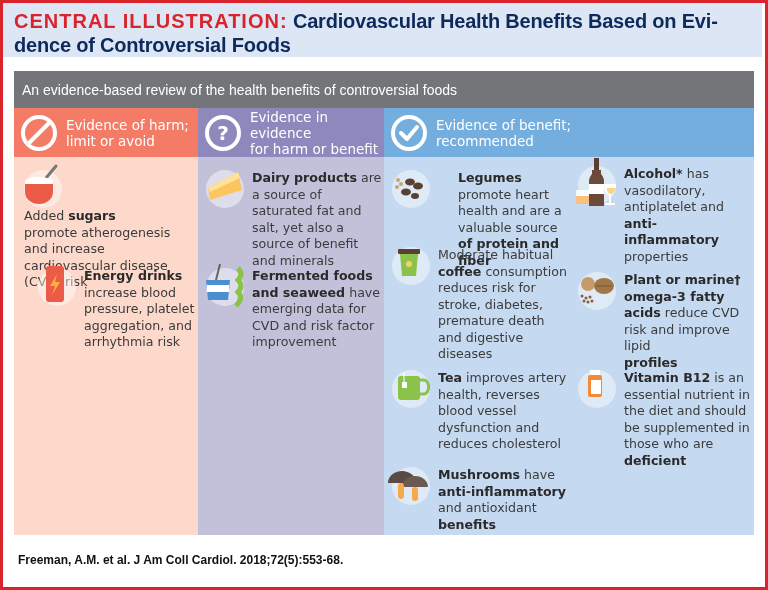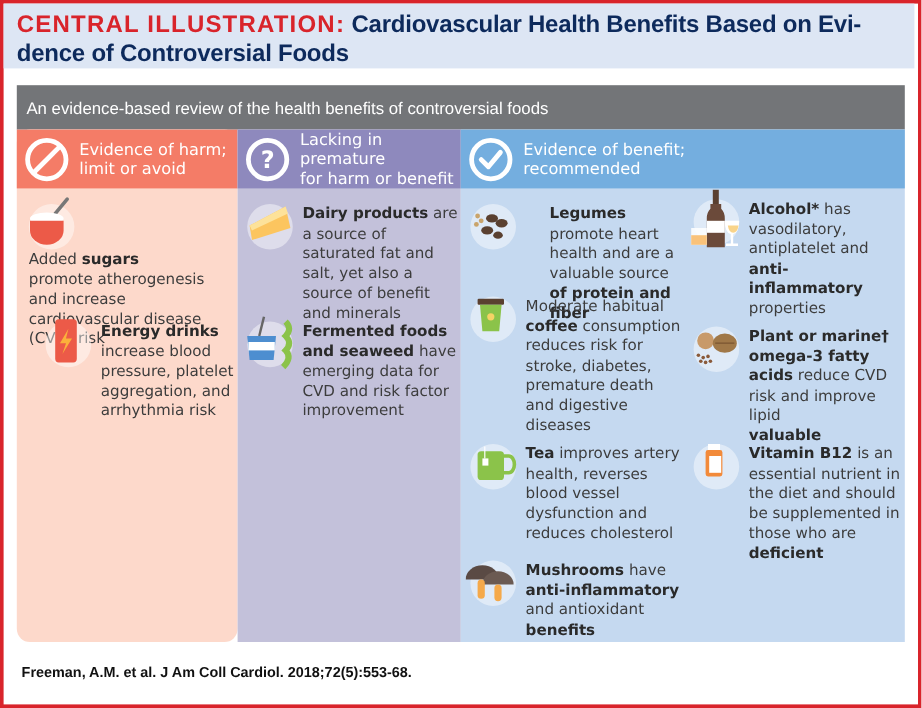--- a/index.html
+++ b/index.html
@@ -20,21 +20,21 @@
     .panel {
       position: absolute; left: 14px; top: 71px; width: 740px; height: 464px;
     }
     .subtitle {
       position: absolute; left: 0; top: 0; width: 740px; height: 37px;
       background: #737578; color: #fff;
       font-family: "Liberation Sans", sans-serif; font-size: 14px;
       padding: 11px 9px 0 8px;
     }
     .col { position: absolute; top: 37px; height: 427px; }
-    .col-harm { left: 0; width: 184px; background: #fdd9cb; border-radius: 11px; }
+    .col-harm { left: 0; width: 184px; background: #fdd9cb; }
     .col-lack { left: 184px; width: 186px; background: #c3c1da; }
     .col-benefit { left: 370px; width: 370px; background: #c5d9f0; }
     .col-head {
       height: 49px; display: flex; align-items: center; color: #fff;
       font-size: 13.5px; line-height: 16px; padding-left: 6px;
     }
     .col-harm .col-head { background: #f47c67; }
     .col-lack .col-head { background: #8e89bd; }
     .col-benefit .col-head { background: #74aedf; }
     .col-head svg { flex: 0 0 auto; margin-right: 8px; }
@@ -101,21 +101,21 @@
     </div>
   </div>
 
   <div class="col col-lack">
     <div class="col-head">
       <svg width="38" height="38" viewBox="0 0 38 38">
         <circle cx="19" cy="19" r="16" fill="none" stroke="#fff" stroke-width="4"></circle>
         <text x="19" y="26" text-anchor="middle" font-family="DejaVu Sans, sans-serif" font-weight="bold" font-size="20" fill="#fff">?</text>
       </svg>
       <div>
-        <div>Lacking in premature</div>
+        <div>Evidence in evidence</div>
         <div>for harm or benefit</div>
       </div>
     </div>
     <div class="item" style="left:8px; top:62px; width:176px;">
       <div class="icon-wrap">
         <svg width="46" height="50" viewBox="0 0 46 50">
           <polygon points="6,26 36,10 40,28 8,38" fill="#fcc55f"></polygon>
           <polygon points="6,26 36,10 38,16 8,30" fill="#fde29a"></polygon>
         </svg>
       </div>
@@ -218,21 +218,21 @@
           <ellipse cx="30" cy="22" rx="10" ry="8" fill="#a07848"></ellipse>
           <line x1="22" y1="22" x2="38" y2="22" stroke="#7a5530" stroke-width="1"></line>
           <circle cx="8" cy="32" r="1.5" fill="#8a5a3a"></circle>
             <circle cx="12" cy="34" r="1.5" fill="#8a5a3a"></circle>
           <circle cx="16" cy="33" r="1.5" fill="#8a5a3a"></circle>
             <circle cx="10" cy="37" r="1.5" fill="#8a5a3a"></circle>
           <circle cx="14" cy="38" r="1.5" fill="#8a5a3a"></circle>
             <circle cx="18" cy="37" r="1.5" fill="#8a5a3a"></circle>
         </svg>
       </div>
-      <div class="item-text"><b>Plant or marine† omega-3 fatty acids</b><span> reduce CVD risk and improve lipid</span><br><b>valuable</b></div>
+      <div class="item-text"><b>Plant or marine† omega-3 fatty acids</b><span> reduce CVD risk and improve lipid</span><br><b>profiles</b></div>
     </div>
 
     <div class="item" style="left:194px; top:262px; width:172px;">
       <div class="icon-wrap">
         <svg width="46" height="50" viewBox="0 0 46 50">
           <rect x="16" y="8" width="10" height="5" fill="#fff"></rect>
           <rect x="14" y="13" width="14" height="22" rx="2" fill="#f28a3a"></rect>
           <rect x="17" y="18" width="10" height="14" fill="#fff"></rect>
         </svg>
       </div>

